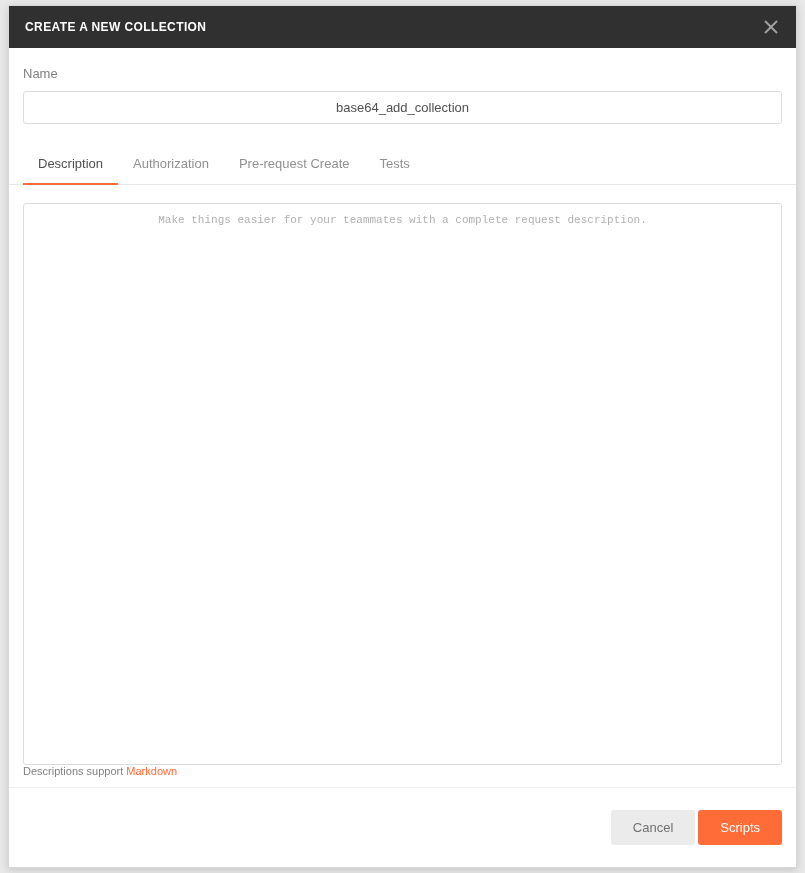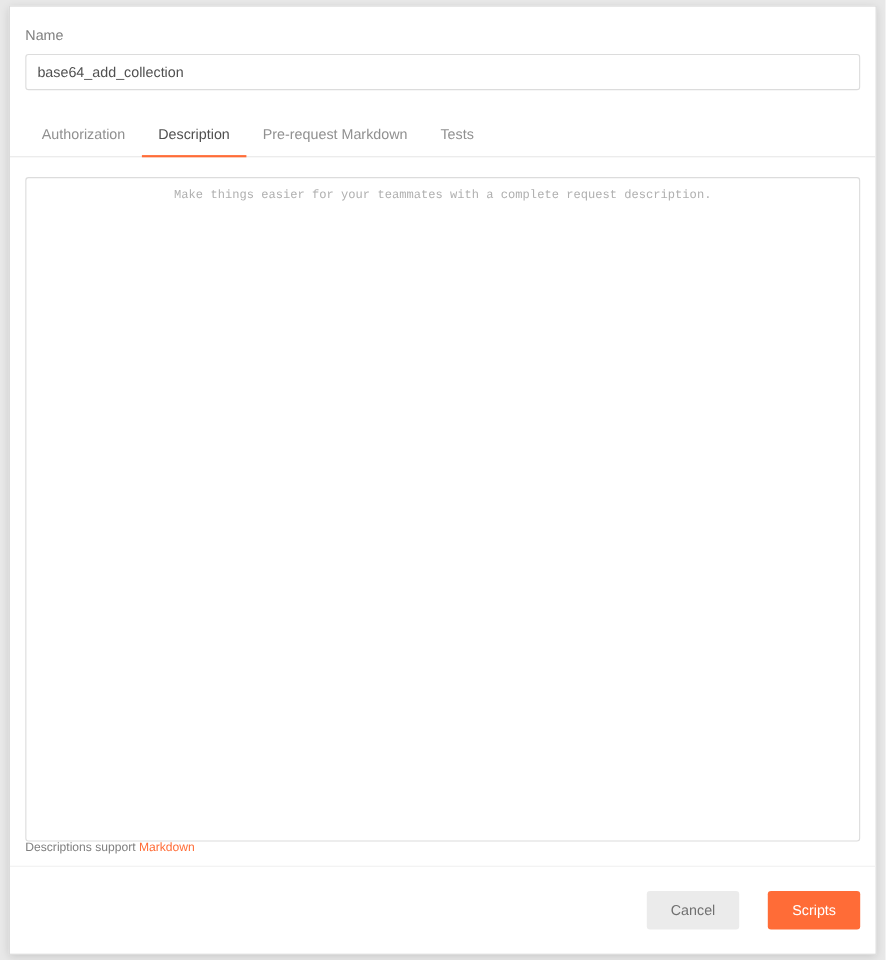--- a/index.html
+++ b/index.html
@@ -63,20 +63,21 @@
     }
     .name-input {
       width: 100%;
       padding: 8px 10px;
       border: 1px solid #dcdcdc;
       border-radius: 3px;
       font-size: 13px;
       color: #505050;
       font-family: inherit;
       outline: none;
+      text-align: center;
     }
     .tabs {
       display: flex;
       border-bottom: 1px solid #e8e8e8;
       padding-left: 14px;
       margin-top: 10px;
     }
     .tab {
       padding: 10px 15px 12px 15px;
       color: #909090;
@@ -124,21 +125,21 @@
     }
     .markdown-link {
       color: #ff6c37;
       text-decoration: none;
       cursor: pointer;
     }
     .modal-footer {
       padding: 22px 14px;
       display: flex;
       justify-content: flex-end;
-      gap: 26px;
+      gap: 3px;
       border-top: 1px solid #f0f0f0;
     }
     .btn {
       padding: 10px 22px;
       border: none;
       border-radius: 3px;
       font-size: 13px;
       cursor: pointer;
       font-family: inherit;
     }
@@ -149,32 +150,39 @@
     .btn-primary {
       background: #ff6c37;
       color: #ffffff;
     }
   </style>
 </head>
 <body>
 
 <div class="modal">
 
+  <div class="modal-header">
+    <span>CREATE A NEW COLLECTION</span>
+    <svg class="close-icon" viewBox="0 0 18 18">
+      <line x1="3" y1="3" x2="15" y2="15"></line>
+      <line x1="15" y1="3" x2="3" y2="15"></line>
+    </svg>
+  </div>
 
   <div class="modal-body">
 
     <div class="name-section">
       <label class="name-label">Name</label>
       <input type="text" class="name-input" value="base64_add_collection" style="">
     </div>
 
     <div class="tabs">
+      <div class="tab active">Description</div>
       <div class="tab">Authorization</div>
-      <div class="tab active">Description</div>
-      <div class="tab">Pre-request Markdown</div>
+      <div class="tab">Pre-request Create</div>
       <div class="tab">Tests</div>
     </div>
 
     <div class="content-area">
       <textarea class="description-textarea" placeholder="Make things easier for your teammates with a complete request description." style=""></textarea>
       <div class="markdown-note">
         <span>Descriptions support </span><a class="markdown-link">Markdown</a>
       </div>
     </div>
 

